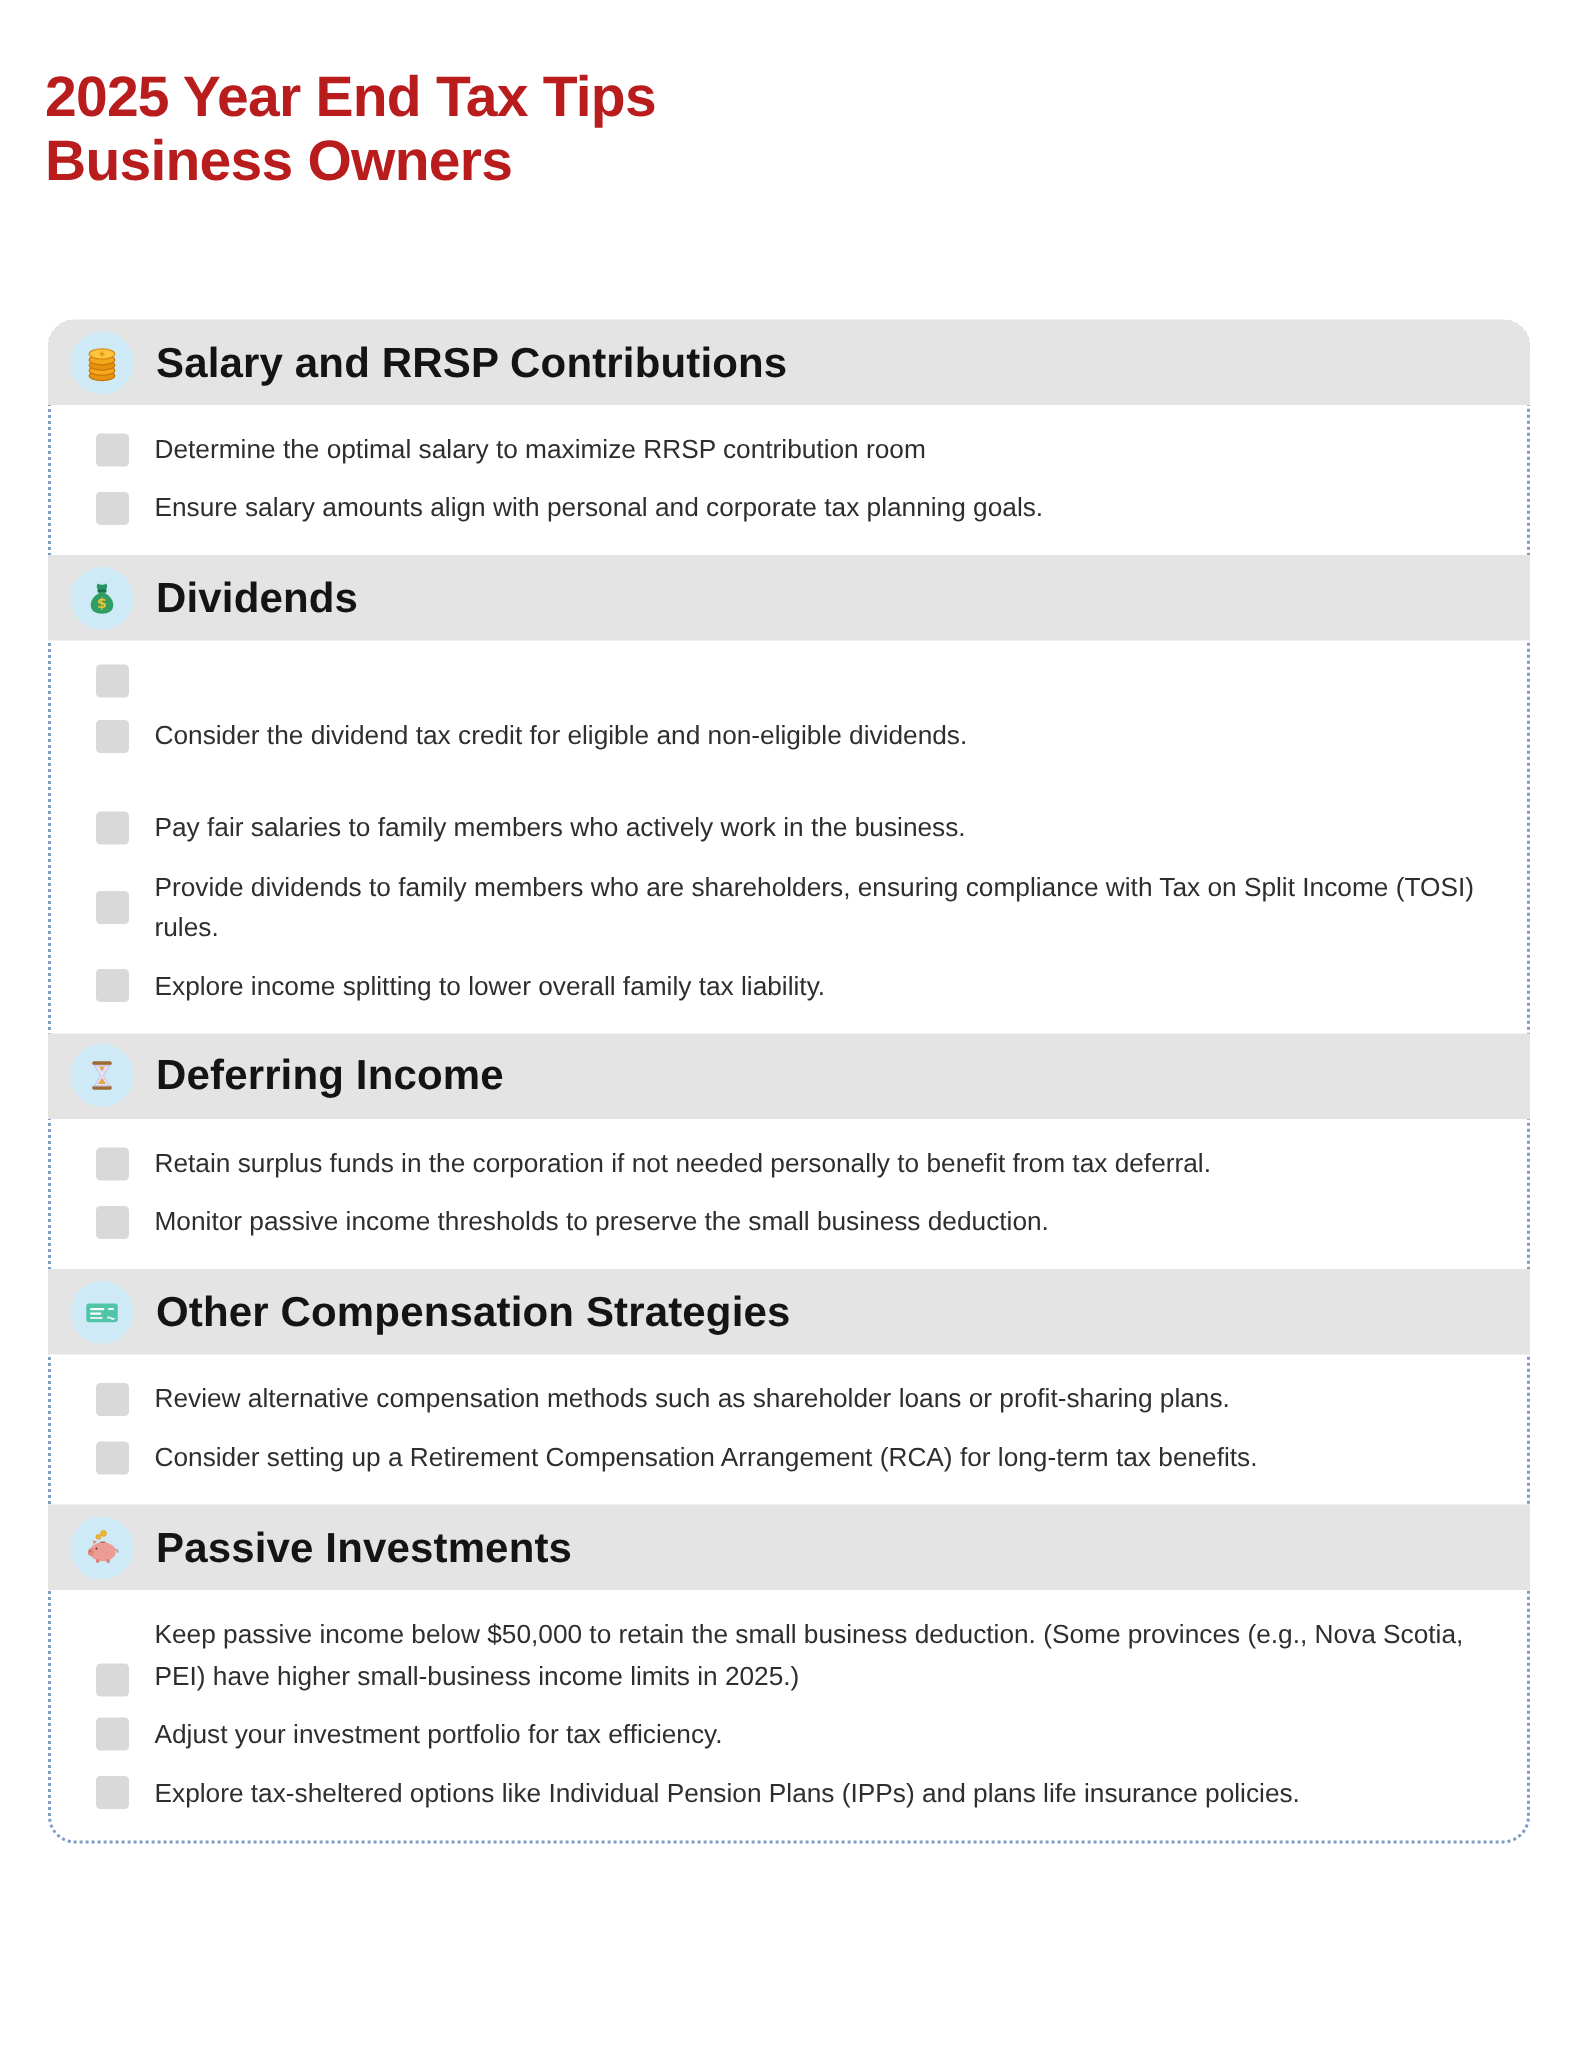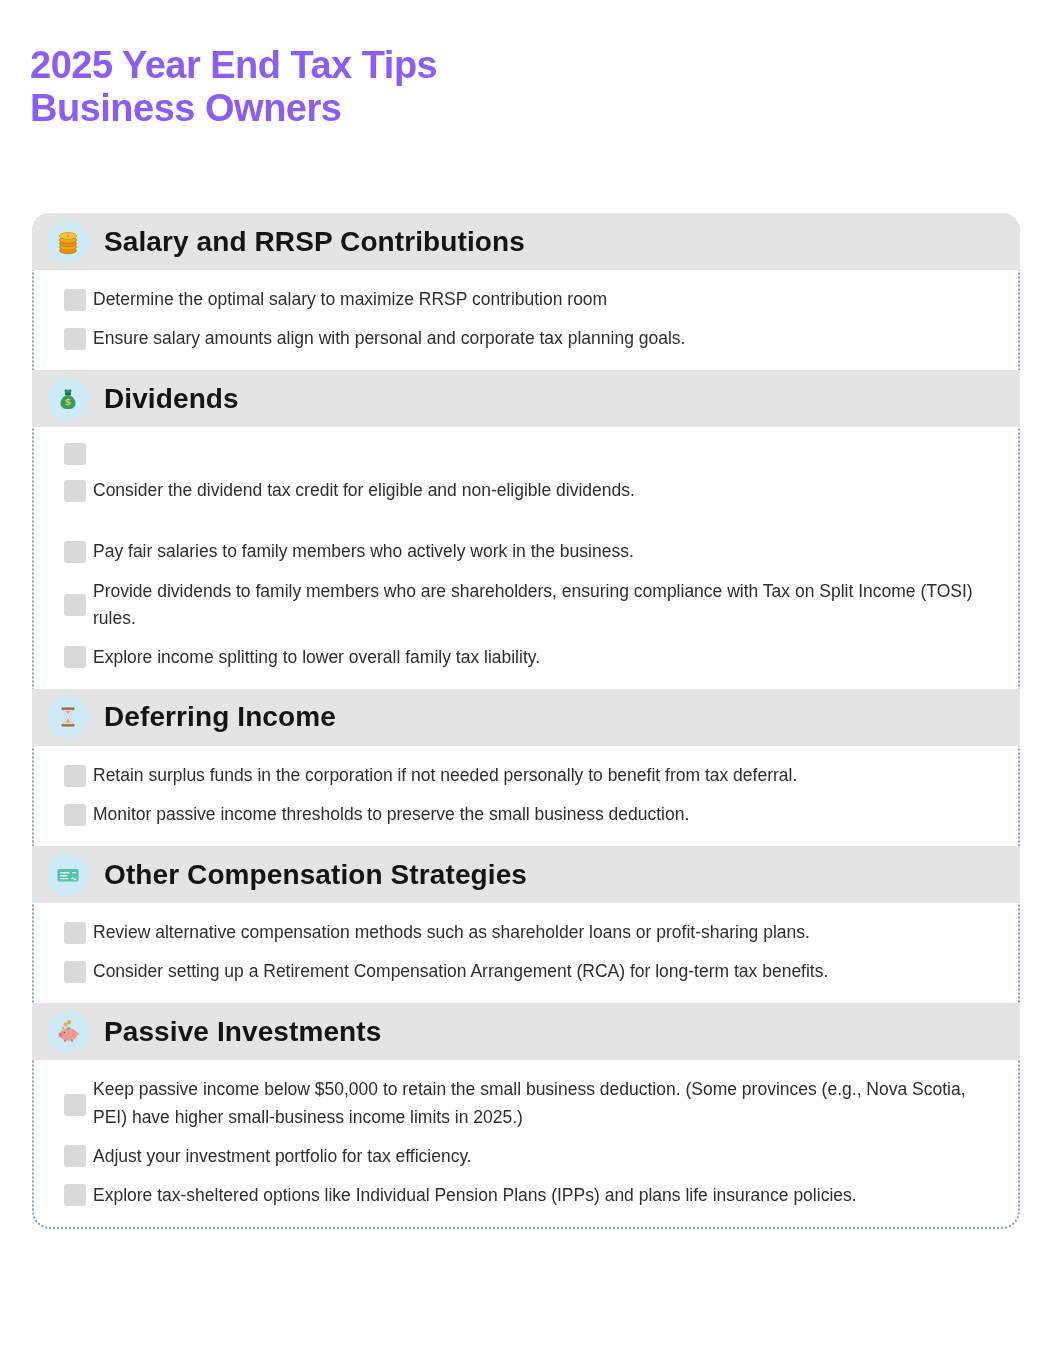--- a/index.html
+++ b/index.html
@@ -4,21 +4,21 @@
 <style>
   html,body{margin:0;padding:0;}
   body{
     width:1050px;height:1364px;background:#ffffff;
     font-family:"Liberation Sans", sans-serif;
     -webkit-font-smoothing:antialiased;
     position:relative;overflow:hidden;
   }
   .page-title{
     margin:44px 30px 0 30px;
-    font-size:38px;font-weight:bold;color:#8b5cf6;
+    font-size:38px;font-weight:bold;color:#b91c1c;
     line-height:1.12;letter-spacing:-0.5px;
   }
   .checklist{
     margin:84px 30px 0 32px;
     border:2px dotted #7f9dc2;
     border-radius:18px;
     background:#ffffff;
   }
   .section-header{
     display:flex;align-items:center;gap:15px;
@@ -36,24 +36,24 @@
     background:#cdeaf6;
     display:flex;align-items:center;justify-content:center;
     flex:none;
   }
   .section-title{
     font-size:28px;font-weight:bold;color:#141414;
     letter-spacing:0.1px;
   }
   .items{padding:10px 20px 12px 0;}
   .item{
-    display:flex;align-items:center;gap:7px;
+    display:flex;align-items:center;gap:17px;
     padding:6px 0 6px 30px;
   }
-  .item.top{align-items:center;}
+  .item.top{align-items:flex-end;}
   .item.top .checkbox{margin-top:3px;}
   .checkbox{
     width:22px;height:22px;flex:none;
     background:#d9d9d9;border-radius:3px;
     cursor:pointer;
   }
   .item-text{
     font-size:17.5px;color:#2e2e2e;line-height:1.55;
     max-width:900px;
   }

